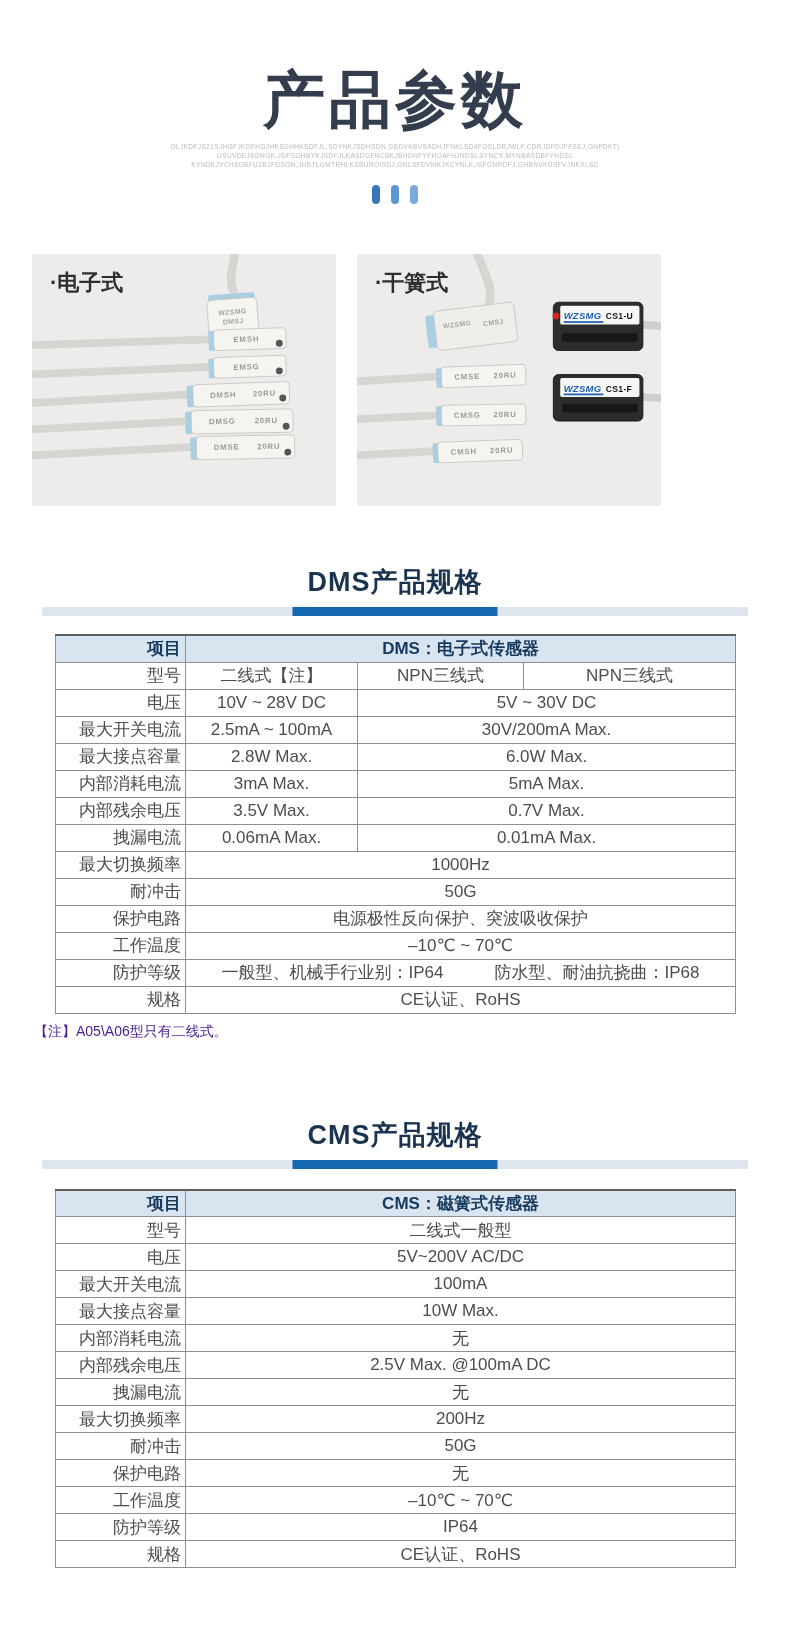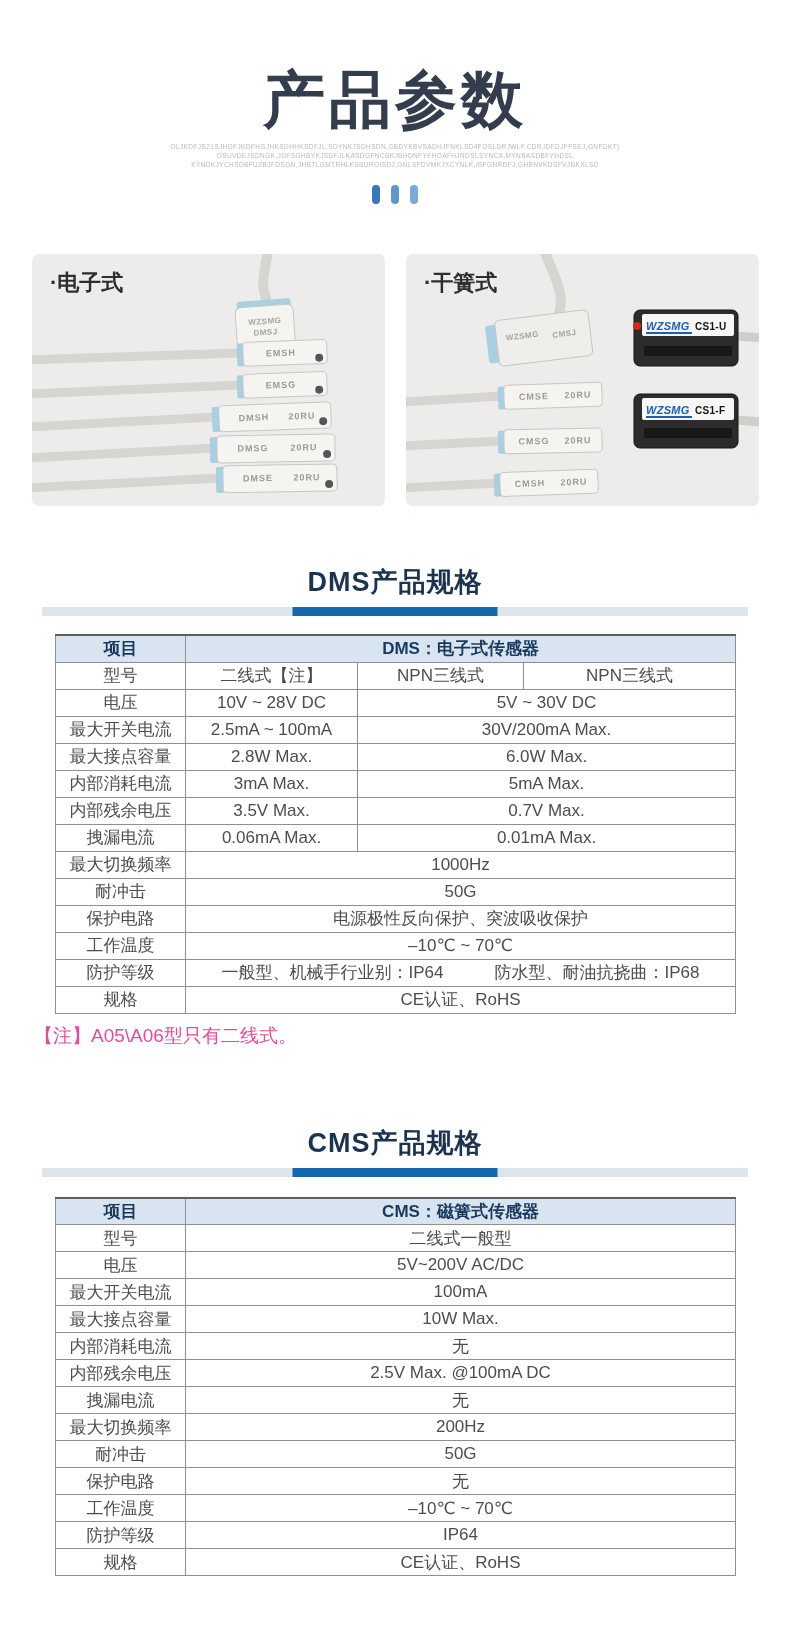--- a/index.html
+++ b/index.html
@@ -23,22 +23,22 @@
   }
   .hero-dashes { margin-top:16px; display:flex; justify-content:center; gap:11px; }
   .dash { width:8px; height:19px; border-radius:4px; }
   .dash-1 { background:#3a76ba; }
   .dash-2 { background:#5e97d0; }
   .dash-3 { background:#79aada; }
 
   
   .photos { margin:50px 32px 0 32px; display:flex; gap:21px; }
   .photo-card {
-    width:353px; height:252px; background:#edecea;
-    border-radius:7px; position:relative; overflow:hidden; flex:none;
+    width:304px; height:252px; background:#edecea;
+    border-radius:2px; position:relative; overflow:hidden; flex:none;
   }
   .photo-label {
     position:absolute; top:14px; left:18px;
     font-size:22px; font-weight:600; color:#2e2e2e; z-index:3;
   }
   .photo-card svg { position:absolute; inset:0; }
   .sensor-text { font-size:9px; fill:#9a9a96; letter-spacing:1px; font-weight:600; }
   .sensor-text-sm { font-size:8px; fill:#a5a5a0; letter-spacing:0.5px; font-weight:600; }
   .brand-blue { font-size:11px; font-weight:800; fill:#1c5fb7; font-style:italic; letter-spacing:0.3px; }
   .model-black { font-size:10px; font-weight:800; fill:#151515; letter-spacing:0.3px; }
@@ -66,23 +66,23 @@
   }
   table.spec td, table.spec th {
     border:1px solid #8f8f8f; height:27px;
     text-align:center; font-weight:400; padding:1px 4px;
     white-space:nowrap; overflow:hidden;
   }
   table.spec tr.head th {
     background:#d8e4f0; color:#163a5e; font-weight:800;
     border-top:2px solid #5f5f5f;
   }
-  table.spec .lbl { text-align:center; padding-left:4px;margin-top:44px; }
+  table.spec .lbl { text-align:right; padding-left:4px;margin-top:44px; }
   .note {
-    margin:9px 16px 0 34px; font-size:19px; color:#ec4899;
+    margin:9px 16px 0 34px; font-size:14px; color:#4c1d95;
   }
 
   
   .footer-bar {
     margin:78px auto 0 auto; width:728px; height:10px;
     border-radius:5px;
     background:linear-gradient(90deg,#5e94cf 0%,#3c7ac0 55%,#3573ba 100%);
   }
 </style>
 </head>

